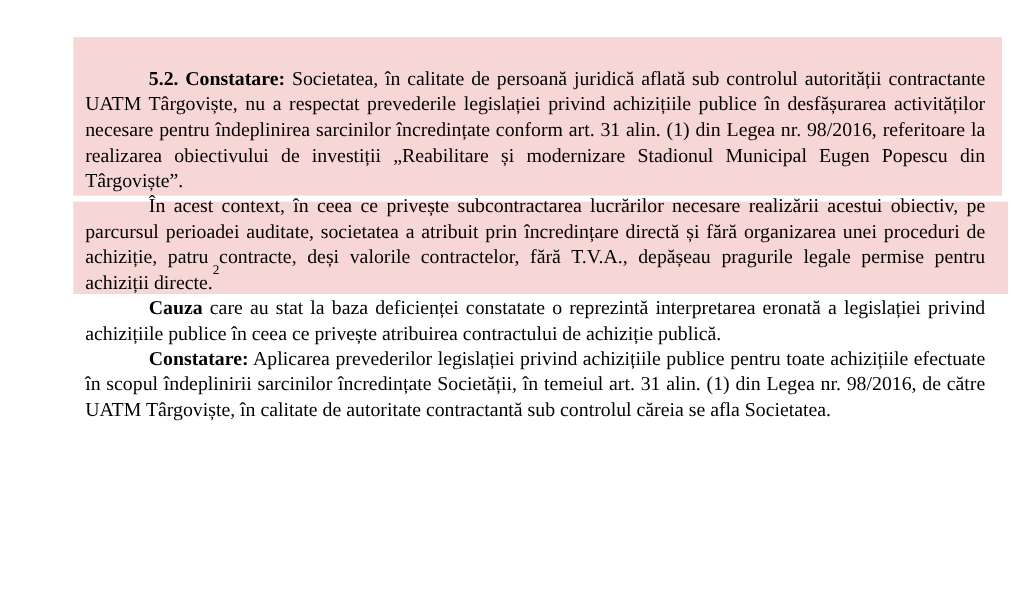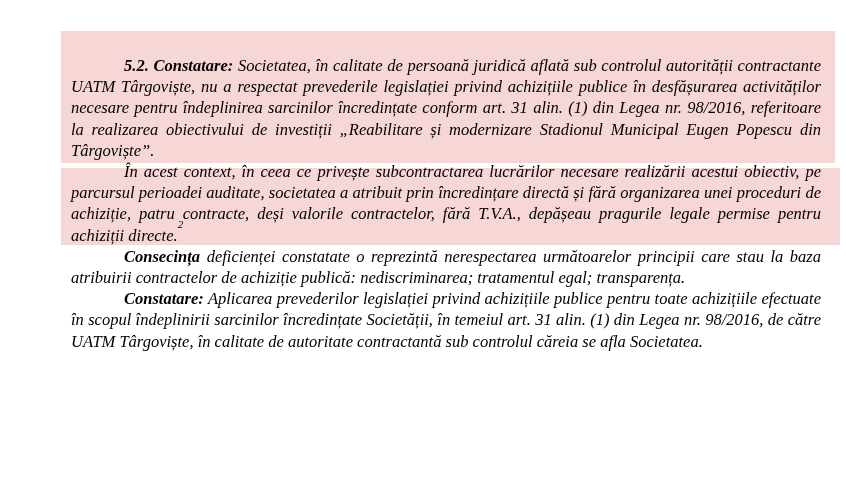--- a/index.html
+++ b/index.html
@@ -10,21 +10,20 @@
     overflow: hidden;
   }
   .page {
     position: relative;
     width: 846px; height: 491px;
     background: #ffffff;
     font-family: "Liberation Serif", "DejaVu Serif", serif;
     font-size: 16.5px;
     line-height: 21.2px;
     color: #000000;
-    font-style: italic;
   }
   .hl-rect {
     position: absolute;
     background: #f7d6d6;
   }
   #hl1 { left: 61px; top: 31px;  width: 774px; height: 132px; }
   #hl2 { left: 61px; top: 168px; width: 779px; height: 77px;  }
   .content {
     position: absolute;
     left: 71px; top: 55px;
@@ -50,21 +49,21 @@
 
   <div class="hl-rect" id="hl1" style="background: rgb(247, 214, 214);"></div>
   <div class="hl-rect" id="hl2" style="background: rgb(247, 214, 214);"></div>
 
   <div class="content">
 
     <p><b class="lead">5.2. Constatare:</b><span> Societatea, în calitate de persoană juridică aflată sub controlul autorității contractante UATM Târgoviște, nu a respectat prevederile legislației privind achizițiile publice în desfășurarea activităților necesare pentru îndeplinirea sarcinilor încredințate conform art. 31 alin. (1) din Legea nr. 98/2016, referitoare la realizarea obiectivului de investiții „Reabilitare și modernizare Stadionul Municipal Eugen Popescu din Târgoviște”.</span></p>
 
     <p><b class="lead"></b><span>În acest context, în ceea ce privește subcontractarea lucrărilor necesare realizării acestui obiectiv, pe parcursul perioadei auditate, societatea a atribuit prin încredințare directă și fără organizarea unei proceduri de achiziție, patru contracte, deși valorile contractelor, fără T.V.A., depășeau pragurile legale permise pentru achiziții directe.</span><sup class="footref">2</sup></p>
 
+    <p><b class="lead">Cauza</b><span> care au stat la baza deficienței constatate o reprezintă interpretarea eronată a legislației privind achizițiile publice în ceea ce privește atribuirea contractului de achiziție publică.</span></p>
 
-    <p><b class="lead">Consecința</b><span> deficienței constatate o reprezintă nerespectarea următoarelor principii care stau la baza atribuirii contractelor de achiziție publică: nediscriminarea; tratamentul egal; transparența.</span></p>
 
 
     <p><b class="lead">Constatare:</b><span> Aplicarea prevederilor legislației privind achizițiile publice pentru toate achizițiile efectuate în scopul îndeplinirii sarcinilor încredințate Societății, în temeiul art. 31 alin. (1) din Legea nr. 98/2016, de către UATM Târgoviște, în calitate de autoritate contractantă sub controlul căreia se afla Societatea.</span></p>
 
 
   </div>
 </div>
 
 </body></html>

